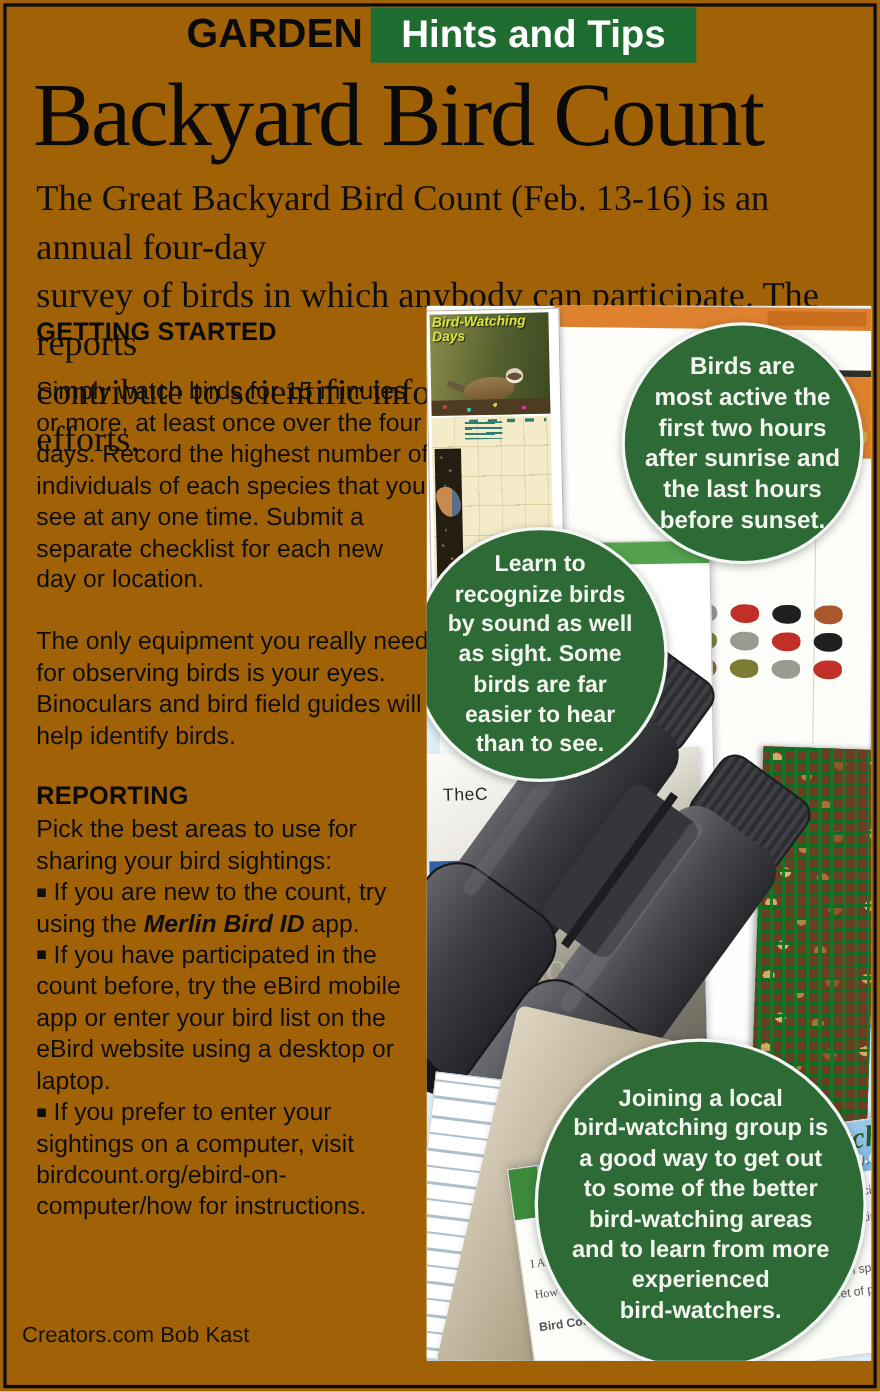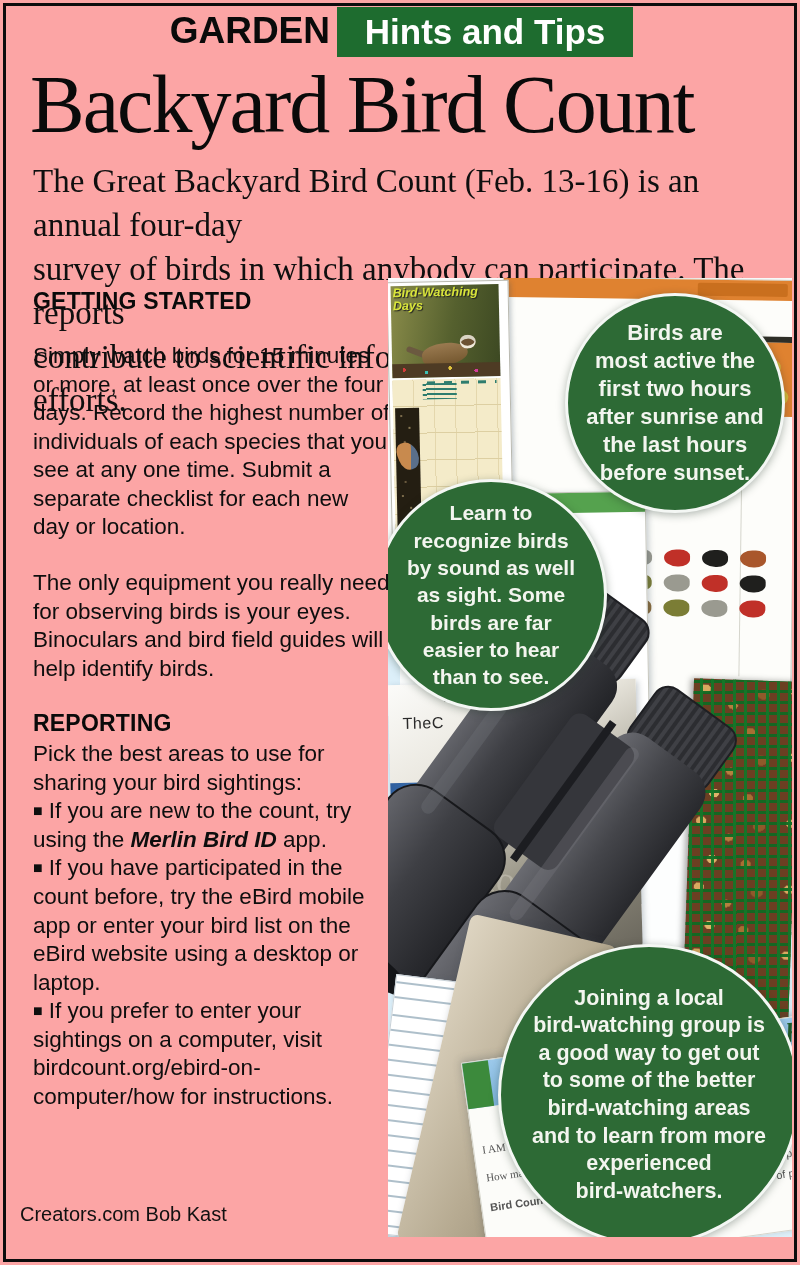--- a/index.html
+++ b/index.html
@@ -1,16 +1,16 @@
 <!DOCTYPE html>
 <html><head>
 <meta charset="utf-8">
 <style>
   html,body{margin:0;padding:0;background:#ffffff;}
-  .page{position:relative;width:800px;height:1265px;background:#fca5a5;overflow:hidden;
+  .page{position:relative;width:800px;height:1265px;background:#a16207;overflow:hidden;
         font-family:"Liberation Sans",sans-serif;color:#111;}
   .frame{position:absolute;left:3px;top:3px;right:3px;bottom:3px;border:3px solid #0c0c0c;pointer-events:none;z-index:40;}
 
   
   .kicker{position:absolute;left:0;top:10px;width:330px;text-align:right;
           font-size:37px;font-weight:bold;letter-spacing:0px;color:#0a0a0a;z-index:41;}
   .badge{position:absolute;left:337px;top:7px;width:296px;height:50px;background:#1e6c2f;
          color:#fff;font-size:35px;font-weight:bold;text-align:center;line-height:50px;z-index:41;}
   .title{position:absolute;left:30px;top:58px;width:760px;font-family:"Liberation Serif",serif;
          font-size:82px;letter-spacing:-2px;color:#0a0a0a;white-space:nowrap;}
@@ -156,21 +156,21 @@
   .fr6{right:2px;top:128px;}
   .fr7{right:6px;top:148px;}
 
   
   .callout{border-radius:50%;background:#2d6a35;border:3px solid rgba(255,255,255,.95);
            display:flex;align-items:center;justify-content:center;text-align:center;
            color:#f3f5ef;font-weight:bold;z-index:20;
            box-shadow:0 2px 8px rgba(30,50,35,.35);white-space:pre-line;}
   .c1{left:177px;top:15px;width:214px;height:214px;font-size:22px;line-height:1.28;}
   .c2{left:-13px;top:201px;width:226px;height:226px;font-size:21px;line-height:1.3;}
-  .c3{left:110px;top:666px;width:296px;height:296px;font-size:21.5px;line-height:1.28;}
+  .c3{left:98px;top:666px;width:296px;height:296px;font-size:21.5px;line-height:1.28;}
 </style>
 </head>
 <body>
 
 <div class="page">
   <div class="frame"></div>
 
   <div class="kicker">GARDEN</div>
   <div class="badge">Hints and Tips</div>
   <div class="title">Backyard Bird Count</div>

